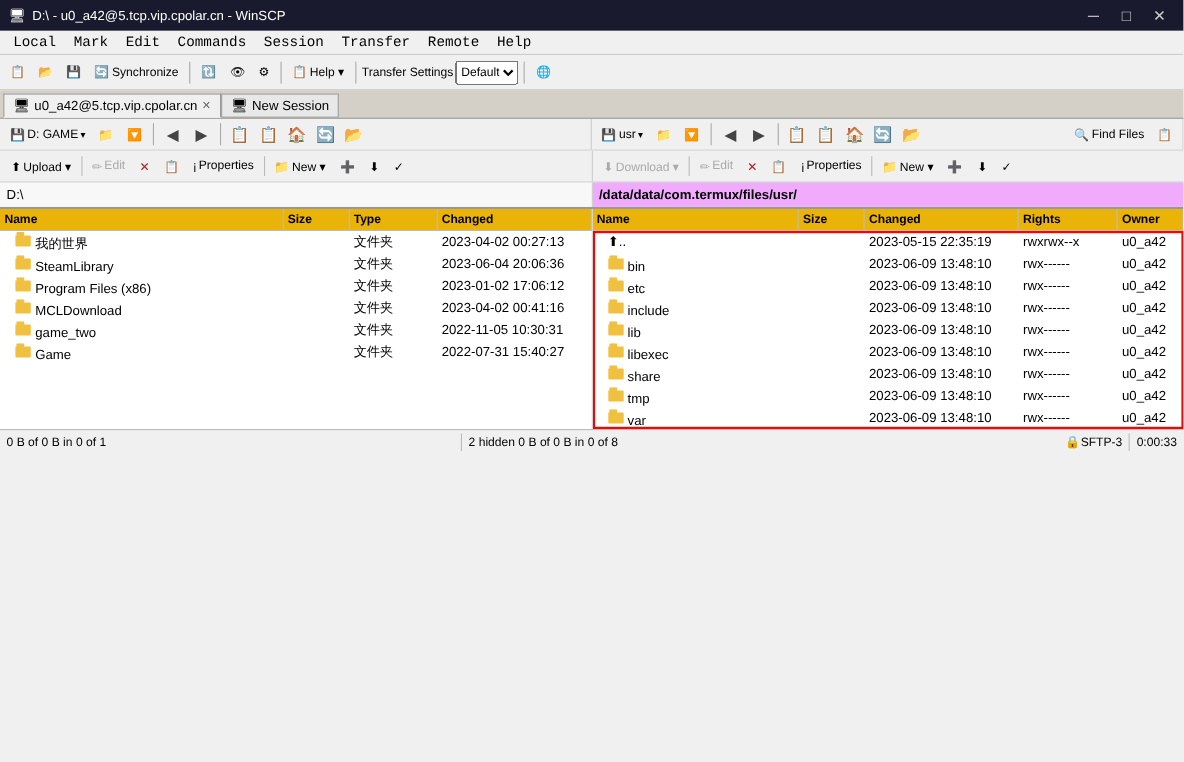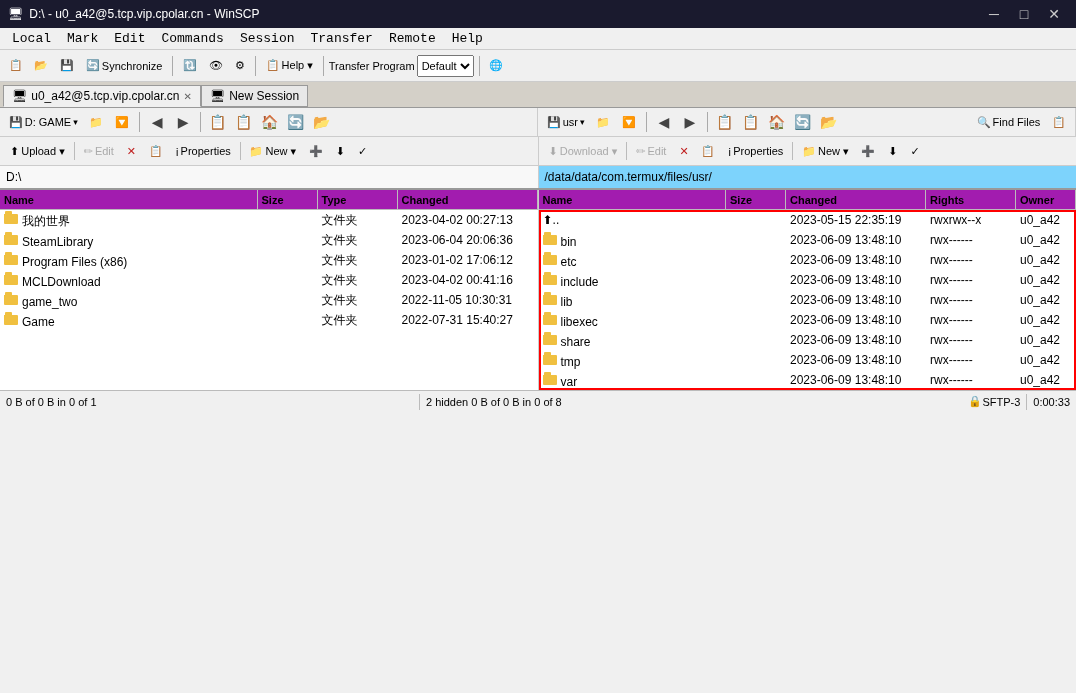--- a/index.html
+++ b/index.html
@@ -41,24 +41,24 @@
     .dropdown-arrow { font-size: 9px; }
 
     
     .path-bar-row { display: flex; height: 24px; border-bottom: 2px solid #999; }
     .path-half { flex: 1; display: flex; align-items: center; padding: 0 6px; background: #f8f8f8; border-right: 1px solid #ccc; font-size: 12px; }
     .path-half:last-child { border-right: none; background: #e8e8e8; font-weight: bold; }
     .pane { flex: 1; display: flex; flex-direction: column; border-right: 1px solid #ccc; overflow: hidden; background: white; }
     .pane:last-child { border-right: none; }
 
     
-    .file-list-header { display: flex; background: #a21caf; border-bottom: 1px solid #bbb; height: 20px; align-items: center; font-weight: bold; font-size: 11px; }
+    .file-list-header { display: flex; background: #eab308; border-bottom: 1px solid #bbb; height: 20px; align-items: center; font-weight: bold; font-size: 11px; }
     .file-list-header .col { padding: 0 4px; border-right: 1px solid #bbb; height: 100%; display: flex; align-items: center; }
     .file-list { flex: 1; overflow-y: auto; overflow-x: hidden; }
-    .file-row { display: flex; align-items: center; height: 20px; font-size: 12px; cursor: pointer; }
+    .file-row { display: flex; align-items: center; height: 20px; font-size: 12px; cursor: pointer; padding-left: 10px; }
     .file-col { padding: 0 4px; overflow: hidden; text-overflow: ellipsis; white-space: nowrap; }
 
     
     .folder-icon { width: 16px; height: 14px; display: inline-block; position: relative; margin-right: 2px; }
     .folder-icon::before { content: ''; display: block; width: 7px; height: 4px; background: #f0c040; position: absolute; top: 0; left: 1px; border-radius: 1px 1px 0 0; }
     .folder-icon::after { content: ''; display: block; width: 14px; height: 10px; background: #f0c040; position: absolute; top: 3px; left: 0; border-radius: 0 1px 1px 1px; }
 
     
     .status-bar { height: 22px; background: #f0f0f0; border-top: 1px solid #bbb; display: flex; align-items: center; padding: 0 6px; font-size: 11px; }
     .status-left { flex: 1; }
@@ -121,21 +121,21 @@
   </div>
   <div class="tb-btn">
     <span>⚙</span>
   </div>
   <div class="tb-sep"></div>
   <div class="tb-btn">
     <span>📋</span>
     <span>Help ▾</span>
   </div>
   <div class="tb-sep"></div>
-  <span style="font-size:11px">Transfer Program</span>
+  <span style="font-size:11px">Transfer Settings</span>
   <select style="font-size:11px; height:22px;text-align:center;">
     <option>Default</option>
   </select>
   <div class="tb-sep"></div>
   <div class="tb-btn">
     <span>🌐</span>
   </div>
 </div>
 
 <div class="tabs">
@@ -255,21 +255,21 @@
       <div class="act-btn">➕</div>
       <div class="act-btn">⬇</div>
       <div class="act-btn">✓</div>
     </div>
   </div>
 
   <div class="path-bar-row">
     <div class="path-half">
       <span>D:\</span>
     </div>
-    <div class="path-half" style="background:#7dd3fc; font-weight:normal;">
+    <div class="path-half" style="background:#f0abfc; font-weight:bold;">
       <span>/data/data/com.termux/files/usr/</span>
     </div>
   </div>
 
   <div class="panes-row">
 
     <div class="pane">
       <div class="file-list-header left-pane-header">
         <div class="file-col col">Name</div>
         <div class="file-col col">Size</div>

